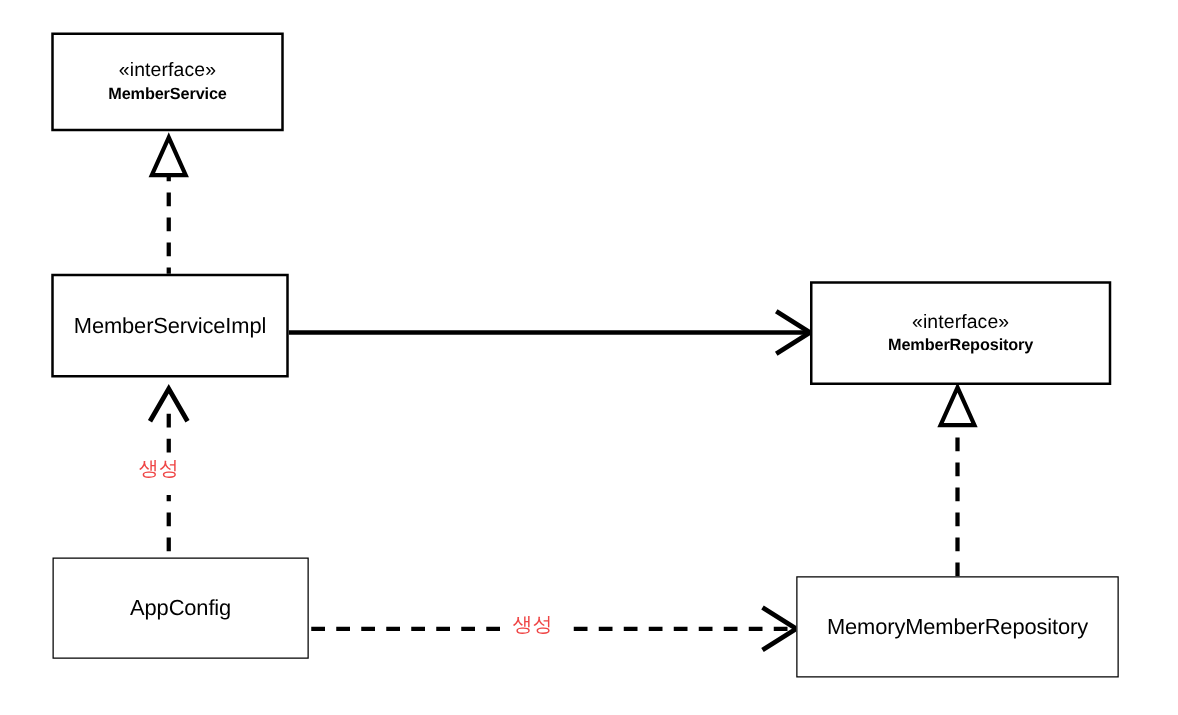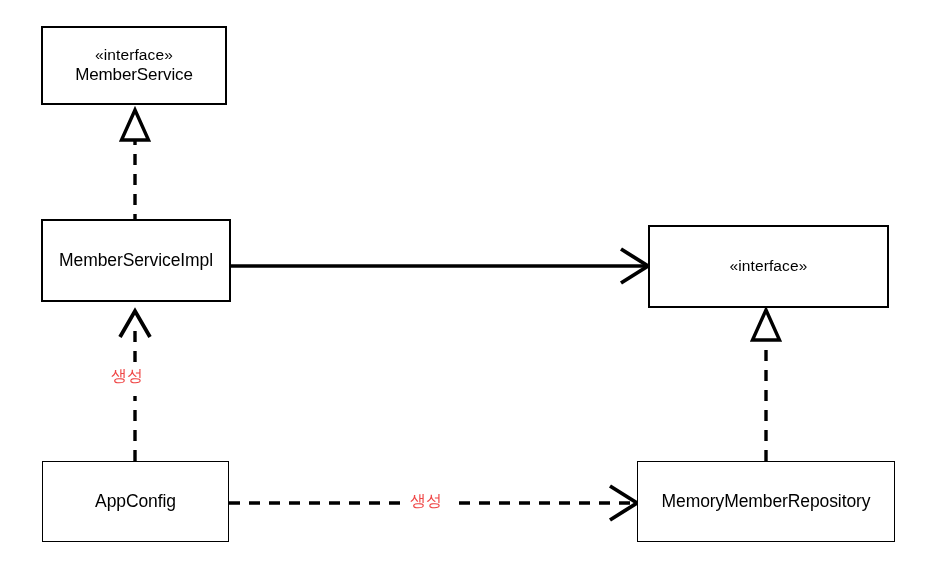--- a/index.html
+++ b/index.html
@@ -40,22 +40,22 @@
   .uml-class.thin {
     border-width: 1.5px;
   }
   .stereotype {
     font-size: 15.5px;
     font-weight: 400;
     color: #000000;
     letter-spacing: 0.1px;
   }
   .class-name {
-    font-size: 17px;
-    font-weight: 400;
+    font-size: 13px;
+    font-weight: 700;
     color: #000000;
     letter-spacing: -0.1px;
   }
   .class-name.plain {
     font-weight: 400;
     font-size: 17.5px;
   }
   .edge-label {
     position: absolute;
     font-size: 16px;
@@ -110,23 +110,24 @@
     <div class="stereotype">«interface»</div>
     <div class="class-name">MemberService</div>
   </div>
 
   <div class="uml-class" style="left:41px; top:219px; width:190px; height:83px;">
     <div class="class-name plain">MemberServiceImpl</div>
   </div>
 
   <div class="uml-class" style="left:648px; top:225px; width:241px; height:83px;">
     <div class="stereotype">«interface»</div>
+    <div class="class-name">MemberRepository</div>
   </div>
 
-  <div class="uml-class thin" style="left:42px; top:461px; width:187px; height:81px;">
+  <div class="uml-class thin" style="left:42px; top:446px; width:205px; height:81px;">
     <div class="class-name plain">AppConfig</div>
   </div>
 
   <div class="uml-class thin" style="left:637px; top:461px; width:258px; height:81px;">
     <div class="class-name plain">MemoryMemberRepository</div>
   </div>
 
   <div class="edge-label" style="left:107px; top:366px;">생성</div>
 
   <div class="edge-label" style="left:406px; top:491px;">생성</div>

